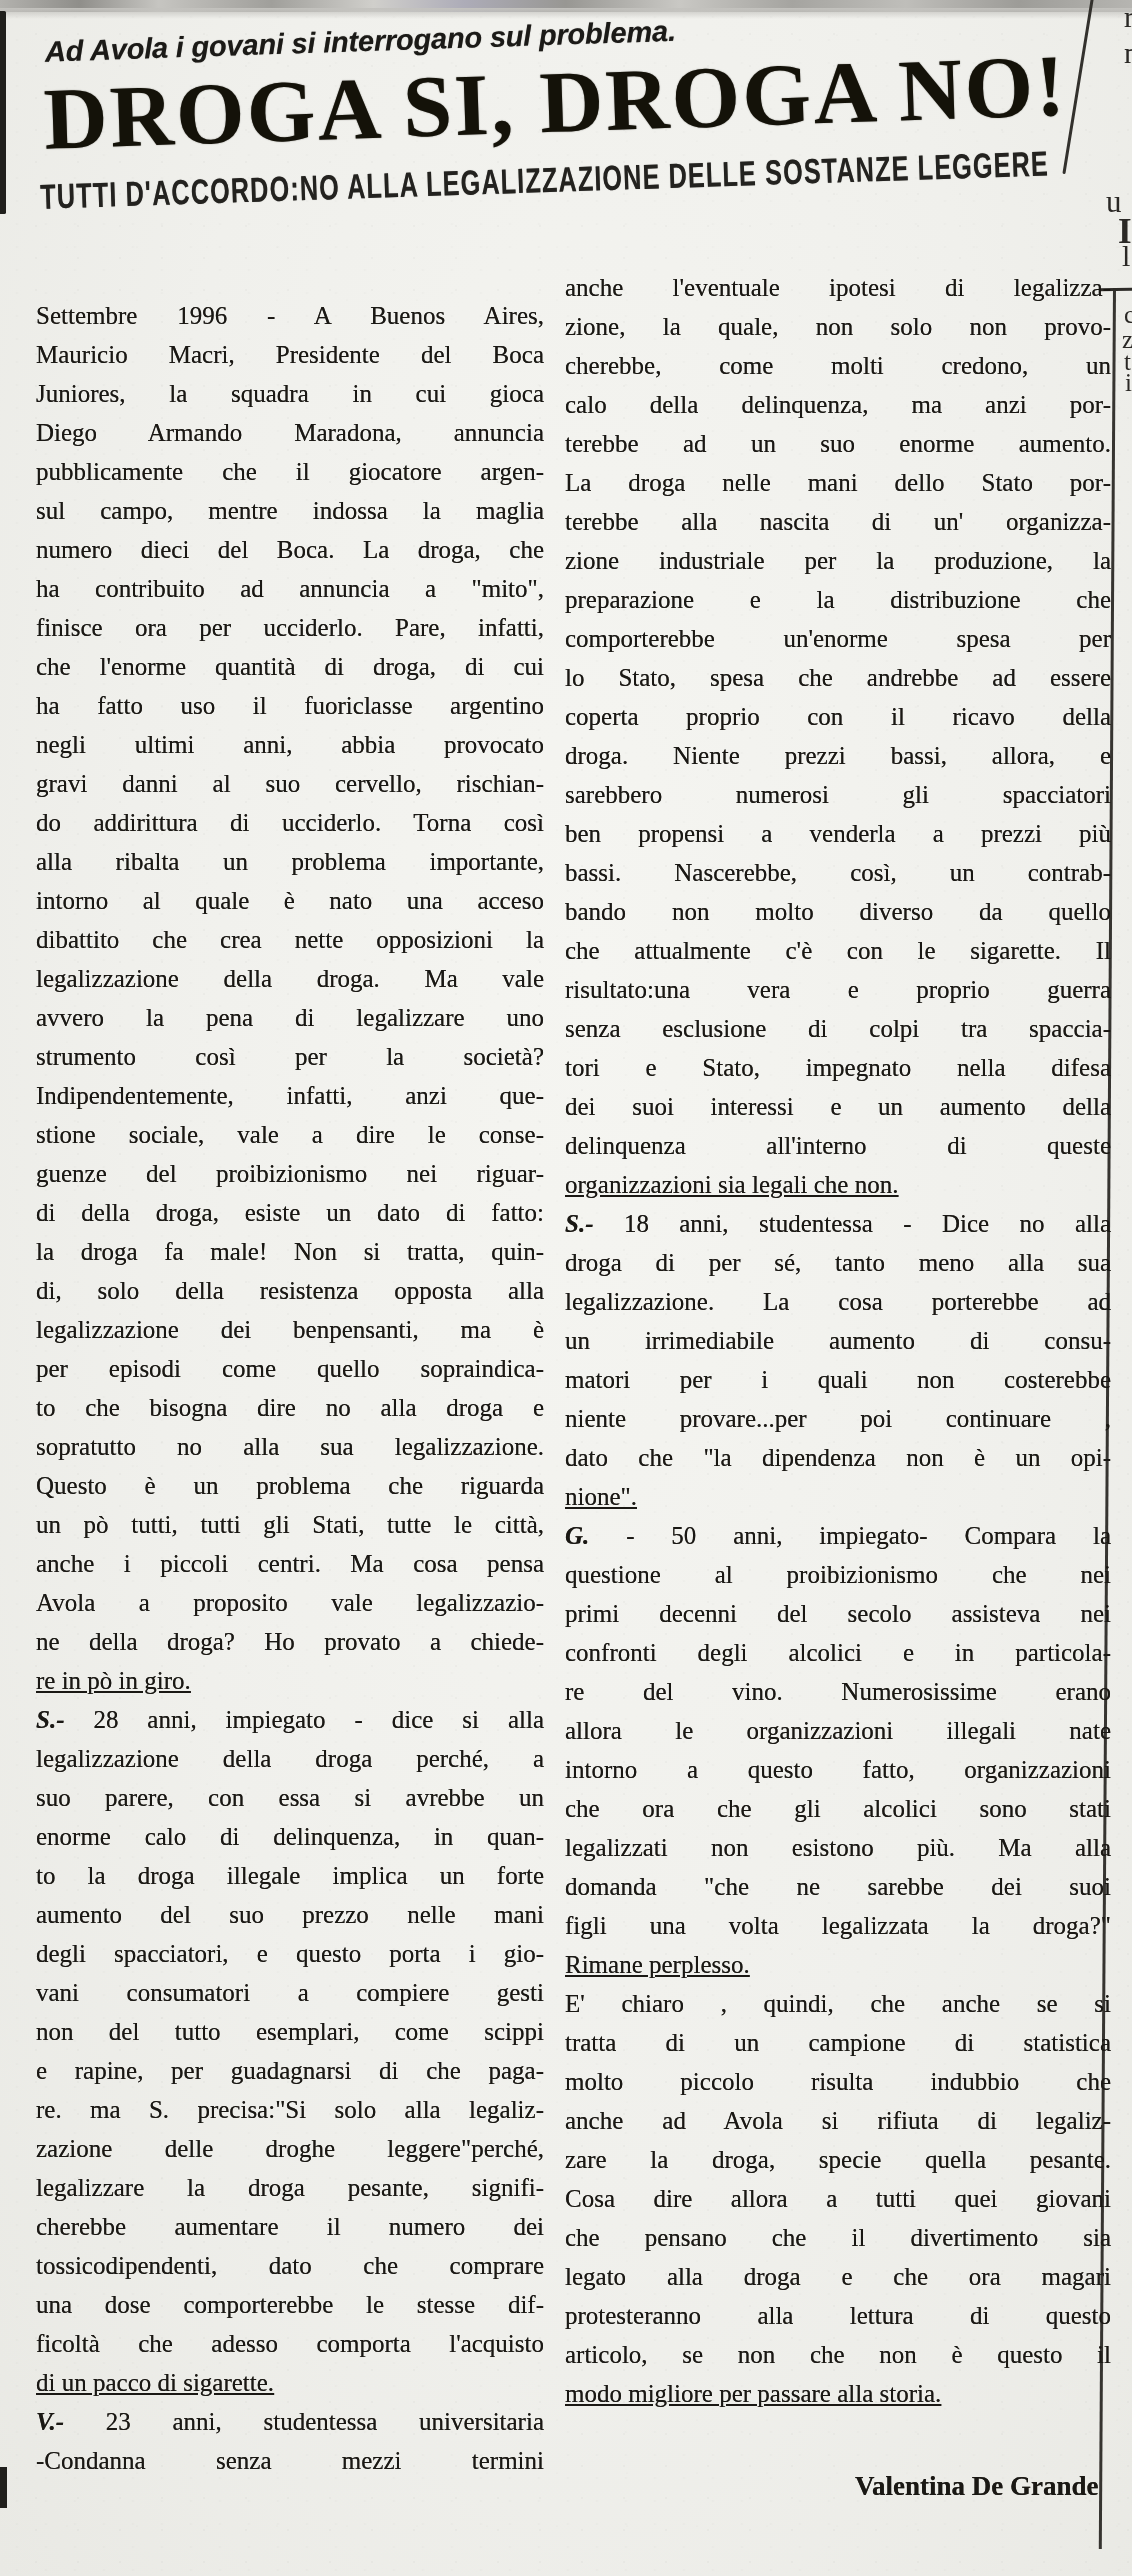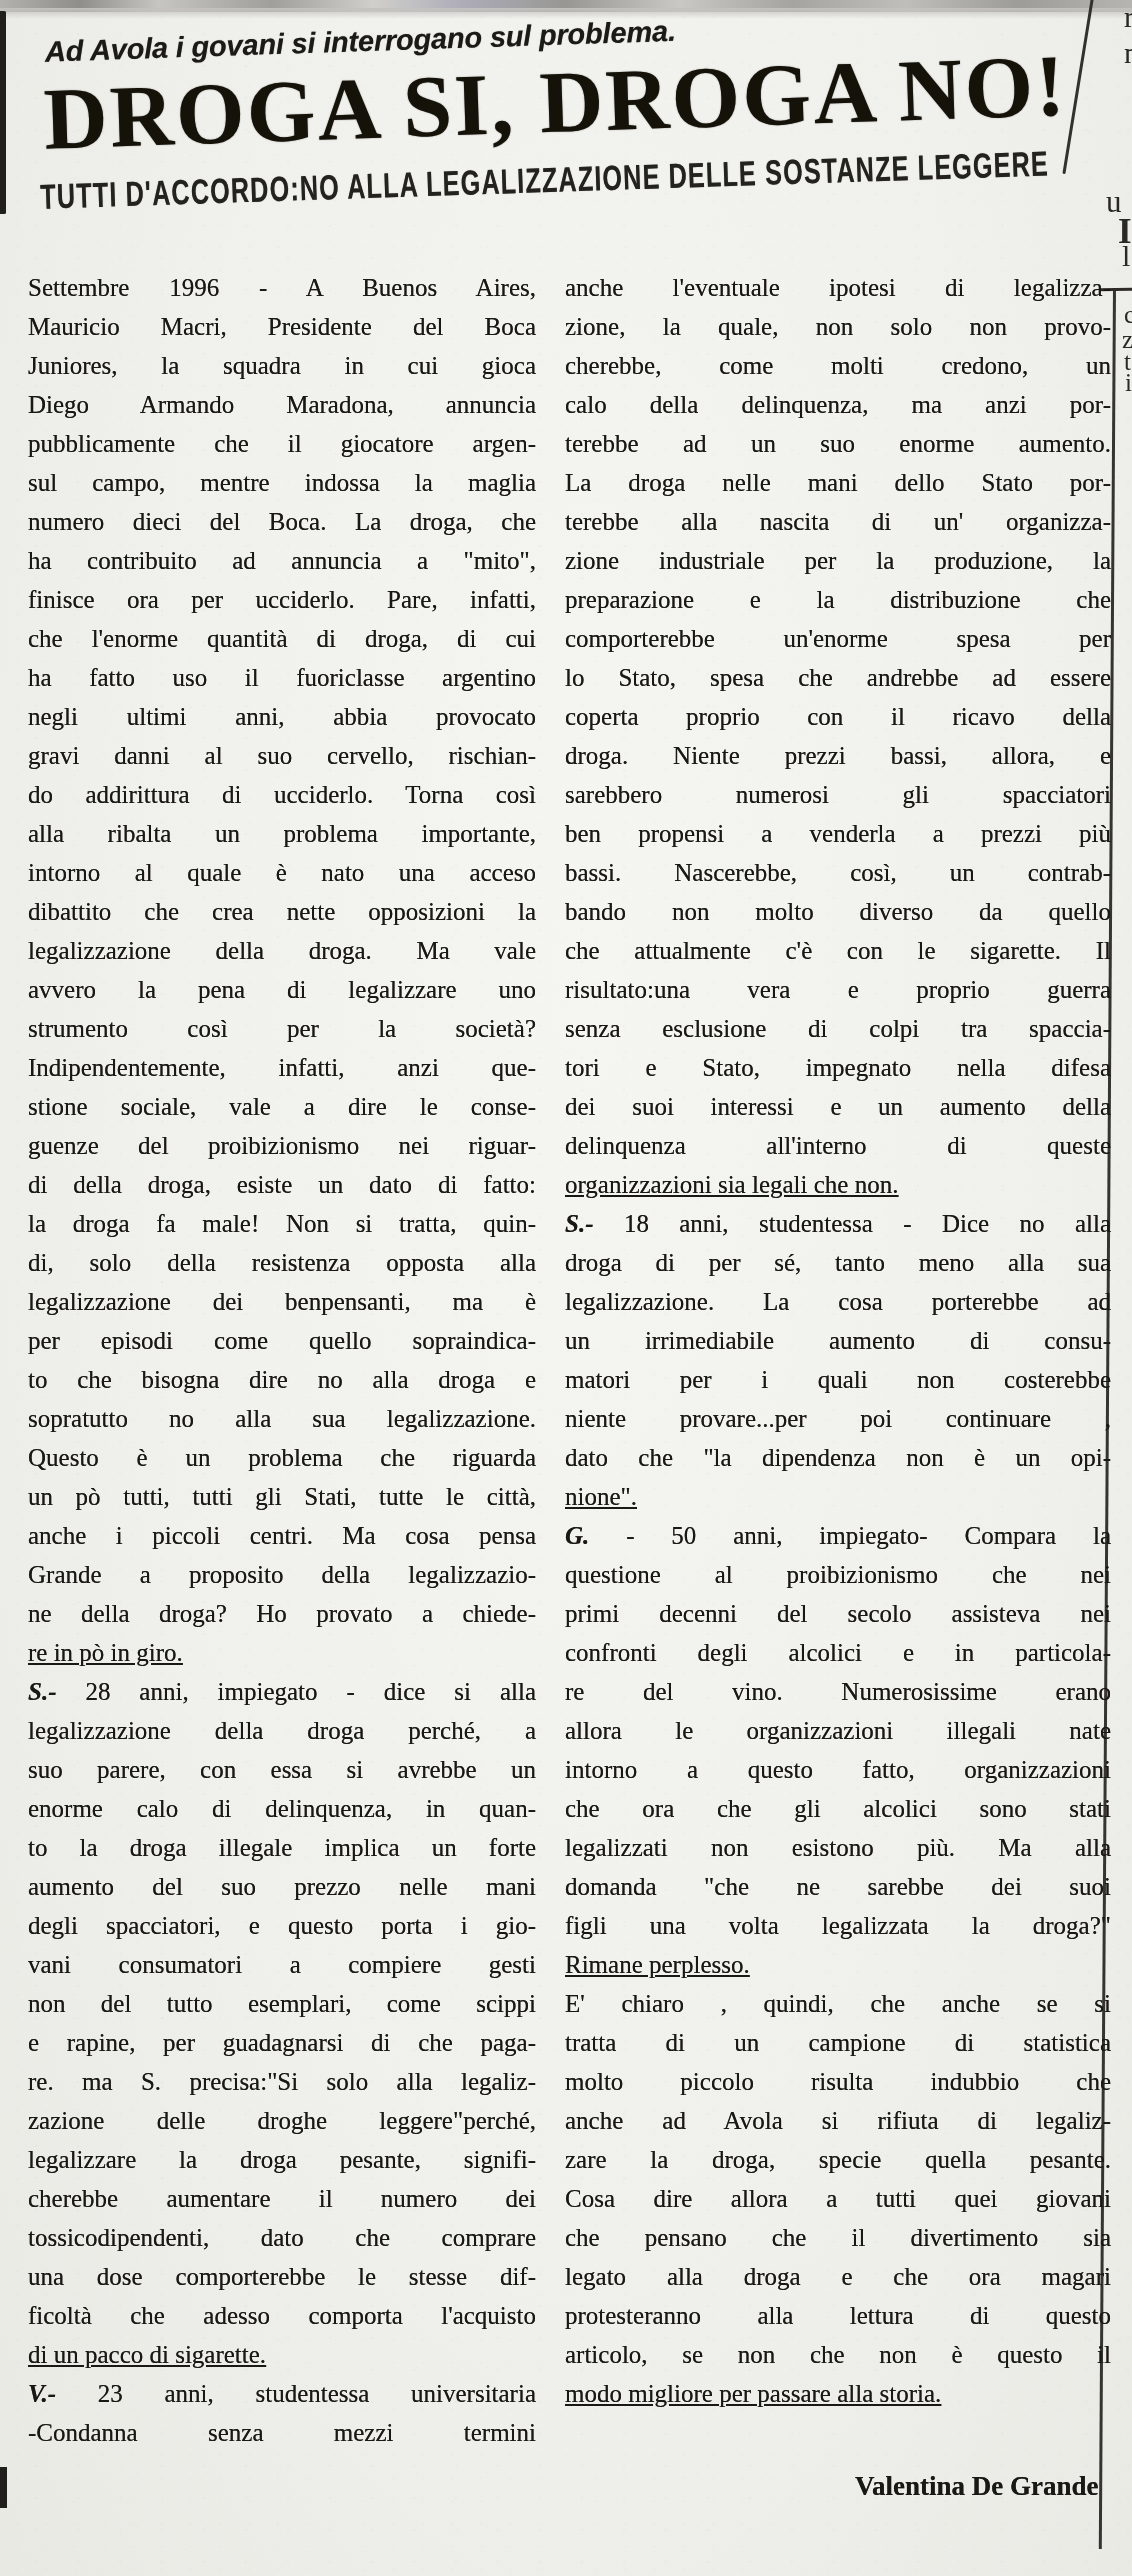--- a/index.html
+++ b/index.html
@@ -47,21 +47,21 @@
     font-weight:bold; font-size:88px; line-height:94px; letter-spacing:2.4px;
     white-space:nowrap; color:#141209; text-shadow:0 0 1.2px rgba(20,17,10,.6); }
   .subtitle { margin:11px 0 0 0; white-space:nowrap; }
   .subtitle-in { display:inline-block; transform:scaleX(0.72); transform-origin:0 50%;
     font-family:"Liberation Sans", sans-serif; font-weight:700; font-size:35px;
     line-height:38px; letter-spacing:1.6px; color:#23221f;
     text-shadow:0 0 0.8px rgba(30,28,24,.5); white-space:nowrap; }
 
   .col { position:absolute; top:268px; font-size:25px; line-height:39px;
     color:#1a1814; text-shadow:0 0 0.5px rgba(25,22,17,.75); }
-  #col1 { left:28px;  width:508px; }
+  #col1 { left:36px;  width:508px;margin-top:28px; }
   #col2 { left:565px; width:546px; }
   .tl { text-align:justify; text-align-last:justify; }
   .tl-end { text-align-last:left;text-decoration:underline; }
   .lead { font-weight:bold; font-style:italic; }
 
   .byline { position:absolute; left:565px; top:2466px; width:546px;
     text-align:right; padding-right:12.6px; box-sizing:border-box;
     font-size:27px; line-height:41px; color:#1a1814;
     text-shadow:0 0 0.5px rgba(25,22,17,.75);font-weight:bold; }
 </style>
@@ -110,21 +110,21 @@
         <div class="tl">di della droga, esiste un  dato di fatto:</div>
         <div class="tl">la droga fa male! Non si tratta, quin-</div>
         <div class="tl">di, solo della resistenza opposta alla</div>
         <div class="tl">legalizzazione dei benpensanti, ma è</div>
         <div class="tl">per episodi come quello sopraindica-</div>
         <div class="tl">to che bisogna dire no alla droga e</div>
         <div class="tl">sopratutto no alla sua legalizzazione.</div>
         <div class="tl">Questo è un problema che riguarda</div>
         <div class="tl">un pò tutti, tutti gli Stati, tutte le città,</div>
         <div class="tl">anche i piccoli centri. Ma cosa pensa</div>
-        <div class="tl">Grande a proposito della legalizzazio-</div>
+        <div class="tl">Avola a proposito vale legalizzazio-</div>
         <div class="tl">ne della droga? Ho provato a chiede-</div>
         <div class="tl tl-end">re in pò in giro.</div>
       </div>
       <div class="para">
         <div class="tl"><span class="lead">S.-</span> 28 anni, impiegato - dice si alla</div>
         <div class="tl">legalizzazione della droga perché, a</div>
         <div class="tl">suo parere, con essa si avrebbe un</div>
         <div class="tl">enorme calo di delinquenza, in quan-</div>
         <div class="tl">to la droga illegale implica un forte</div>
         <div class="tl">aumento del suo prezzo nelle mani</div>

